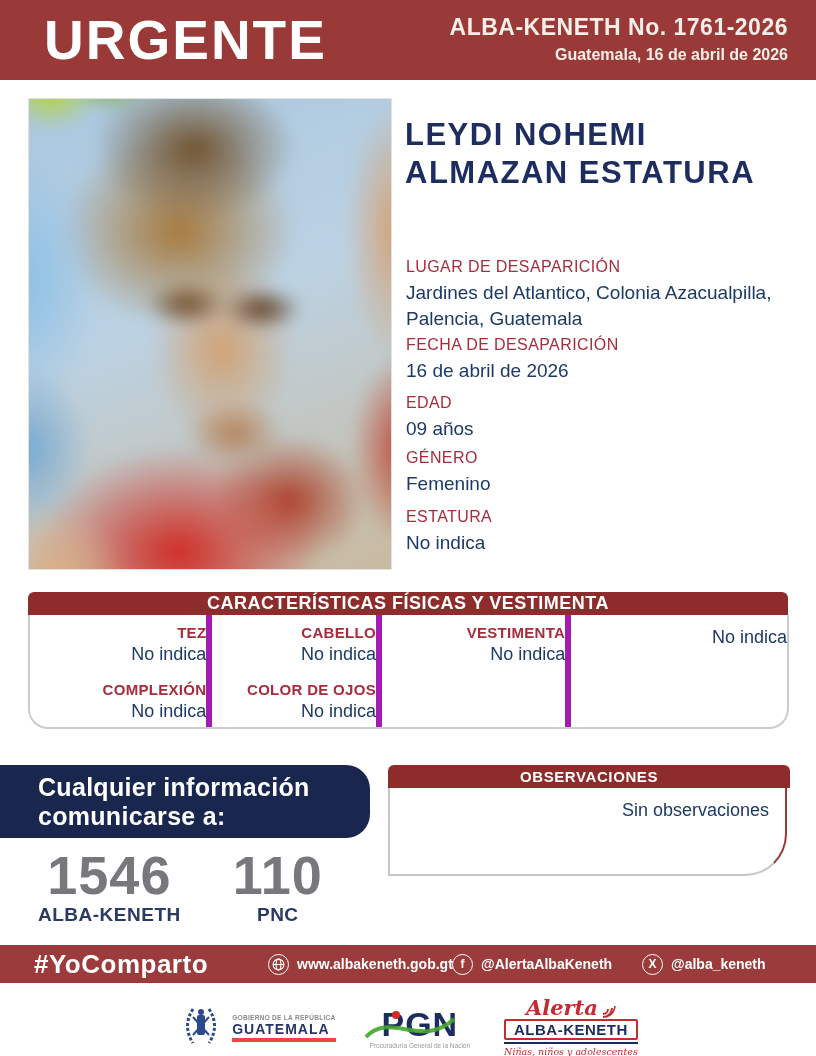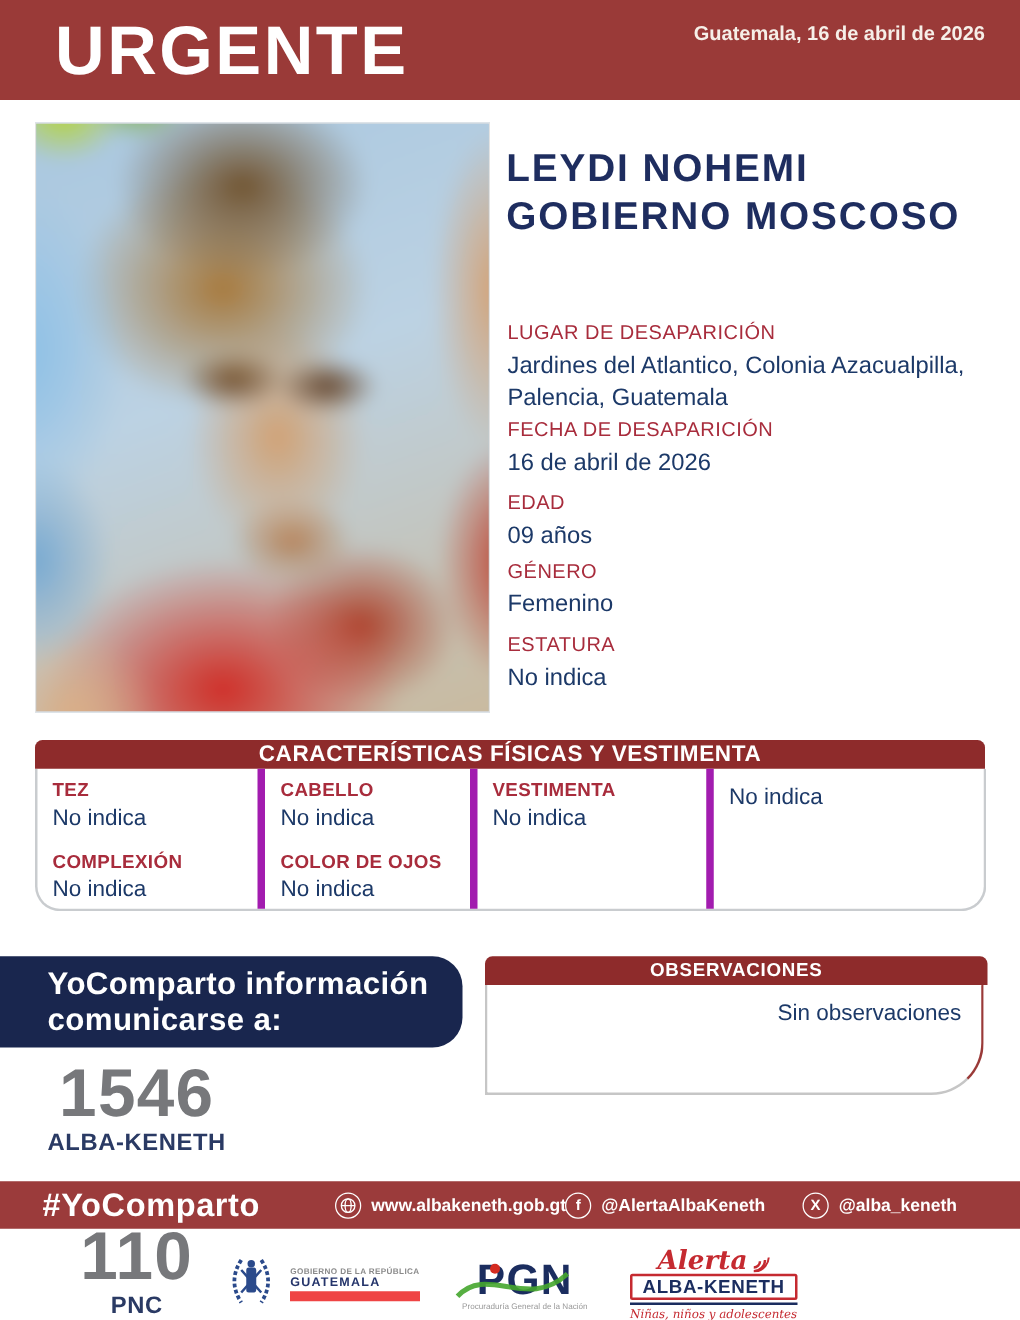--- a/index.html
+++ b/index.html
@@ -50,31 +50,31 @@
                background:#8e2b2b;border-radius:6px 6px 0 0;display:flex;
                align-items:center;justify-content:center;color:#ffffff;
                font-size:18px;font-weight:900;letter-spacing:.5px;}
   .char-body{position:absolute;left:28px;top:615px;width:757px;height:112px;
              border:2px solid #c9cccf;border-top:none;border-radius:0 0 20px 20px;
              display:flex;}
   .char-col{box-sizing:border-box;padding-top:9px;}
   .char-col + .char-col{border-left:6px solid #a21caf;}
   .char-col.c1{width:23.3%;} .char-col.c2{width:22.4%;}
   .char-col.c3{width:25%;}   .char-col.c4{width:29.3%;}
-  .char-entry{text-align:left;margin-bottom:16px;margin-left:12px;}
+  .char-entry{text-align:right;margin-bottom:16px;}
   .char-label{color:#a82c3c;font-size:15px;font-weight:900;letter-spacing:.3px;}
   .char-value{color:#1c3968;font-size:18px;margin-top:3px;}
 
   
   .contact-box{position:absolute;left:0;top:765px;width:370px;height:73px;
                background:#19264e;border-radius:0 24px 24px 0;color:#ffffff;
                display:flex;flex-direction:column;justify-content:center;padding-left:38px;
                box-sizing:border-box;}
   .contact-line{font-size:25px;font-weight:900;line-height:29px;letter-spacing:.3px;}
-  .numbers-row{position:absolute;left:38px;top:848px;display:flex;gap:52px;flex-direction:column;}
+  .numbers-row{position:absolute;left:38px;top:848px;display:flex;gap:52px;}
   .number-block{text-align:center;}
   .big-number{font-size:54px;font-weight:900;color:#77787b;letter-spacing:1px;line-height:54px;}
   .number-label{font-size:19px;font-weight:bold;color:#2a3a64;margin-top:2px;letter-spacing:.5px;}
 
   
   .obs-header{position:absolute;left:388px;top:765px;width:402px;height:23px;
               background:#8e2b2b;border-radius:6px 6px 0 0;display:flex;align-items:center;
               justify-content:center;color:#ffffff;font-size:15px;font-weight:900;letter-spacing:.6px;}
   .obs-body{position:absolute;left:388px;top:788px;width:399px;height:88px;
             border:2px solid #c6c6c6;border-top:none;border-right-color:#9a3a38;
@@ -89,22 +89,22 @@
   .f-link.l1{left:268px;justify-content:flex-end;} .f-link.l2{left:452px;} .f-link.l3{left:642px;}
   .icon-circle{width:21px;height:21px;border:1.6px solid #ffffff;border-radius:50%;
                display:flex;align-items:center;justify-content:center;box-sizing:border-box;
                font-size:12px;font-weight:bold;color:#ffffff;}
 
   
   .logos-row{position:absolute;left:0;top:998px;width:816px;display:flex;
              justify-content:center;align-items:center;gap:34px;}
   .logo-gob{display:flex;align-items:center;gap:8px;}
   .gob-text .g1{font-size:6.5px;color:#8a8a8a;font-weight:bold;letter-spacing:.3px;}
-  .gob-text .g2{font-size:10px;color:#25356b;font-weight:900;letter-spacing:1px;
-                border-bottom:8px solid #ef4444;padding-bottom:1px;}
+  .gob-text .g2{font-size:14px;color:#25356b;font-weight:900;letter-spacing:1px;
+                border-bottom:4px solid #ef4444;padding-bottom:1px;}
   .logo-pgn{position:relative;text-align:center;}
   .pgn-acronym{font-size:34px;font-weight:900;color:#1b2d5f;letter-spacing:1px;line-height:34px;}
   .pgn-swoosh{position:absolute;left:-6px;top:2px;pointer-events:none;}
   .pgn-sub{font-size:6.5px;color:#999999;margin-top:1px;}
   .logo-alerta{text-align:center;}
   .alerta-script-row{display:flex;align-items:flex-end;justify-content:center;gap:2px;}
   .alerta-script{font-family:"DejaVu Serif",serif;font-style:italic;font-weight:bold;
                  font-size:21px;color:#c52a30;line-height:20px;}
   .alerta-name-box{border:2px solid #c52a30;border-radius:2px;padding:0 5px;margin-top:1px;
                    font-size:15px;font-weight:900;color:#1b2d5f;letter-spacing:.5px;}
@@ -113,31 +113,32 @@
               color:#c52a30;margin-top:2px;}
 </style>
 </head>
 <body>
 
 <div class="page">
 
   <div class="header">
     <div class="header-title">URGENTE</div>
     <div class="header-right">
+      <div class="case-number">ALBA-KENETH No. 1761-2026</div>
       <div class="date-line">Guatemala, 16 de abril de 2026</div>
     </div>
   </div>
 
   <div class="photo">
     <div class="photo-art"></div>
   </div>
 
   <div class="person-name">
     <div>LEYDI NOHEMI</div>
-    <div>GOBIERNO MOSCOSO</div>
+    <div>ALMAZAN ESTATURA</div>
   </div>
 
   <div class="detail-item" style="top:258px">
     <div class="detail-label">LUGAR DE DESAPARICIÓN</div>
     <div class="detail-value">Jardines del Atlantico, Colonia Azacualpilla, Palencia, Guatemala</div>
   </div>
   <div class="detail-item" style="top:336px">
     <div class="detail-label">FECHA DE DESAPARICIÓN</div>
     <div class="detail-value">16 de abril de 2026</div>
   </div>
@@ -183,21 +184,21 @@
       </div>
     </div>
     <div class="char-col c4">
       <div class="char-entry">
         <div class="char-value">No indica</div>
       </div>
     </div>
   </div>
 
   <div class="contact-box">
-    <div class="contact-line">YoComparto información</div>
+    <div class="contact-line">Cualquier información</div>
     <div class="contact-line">comunicarse a:</div>
   </div>
   <div class="numbers-row">
     <div class="number-block">
       <div class="big-number">1546</div>
       <div class="number-label">ALBA-KENETH</div>
     </div>
     <div class="number-block">
       <div class="big-number">110</div>
       <div class="number-label">PNC</div>

